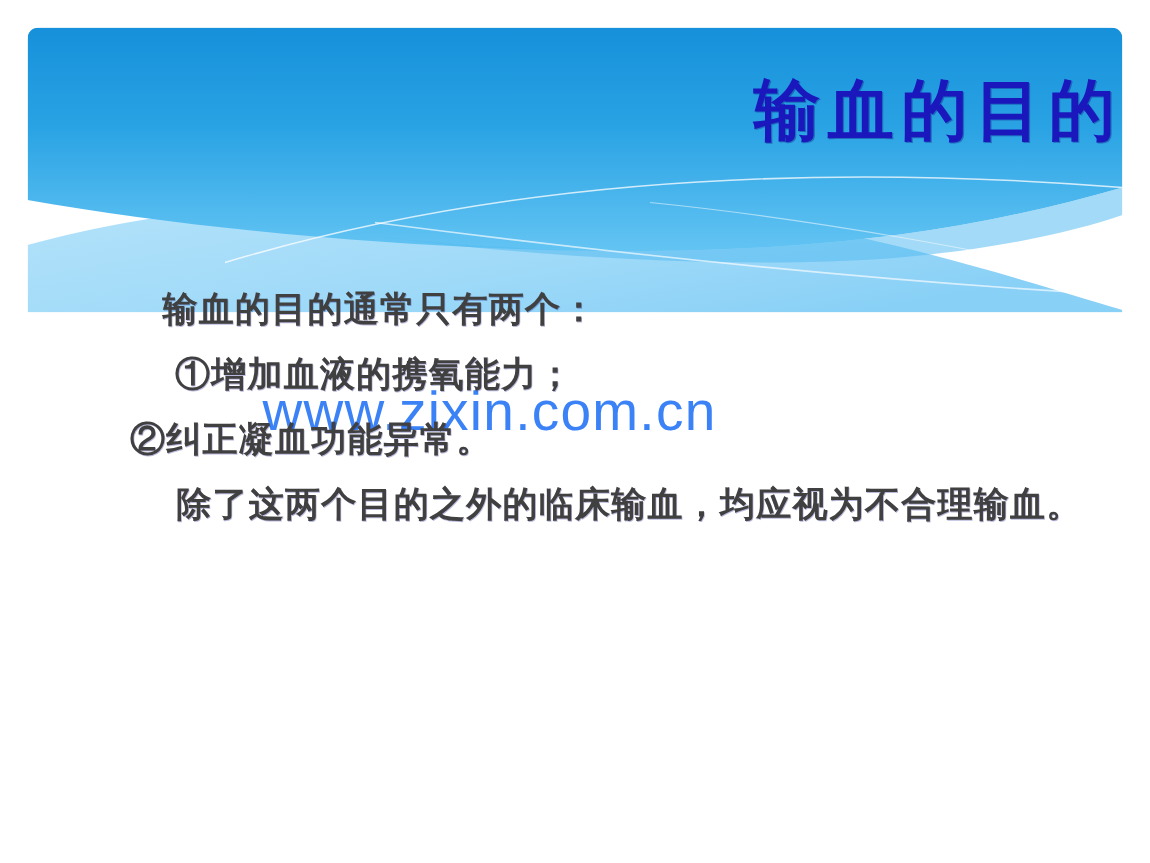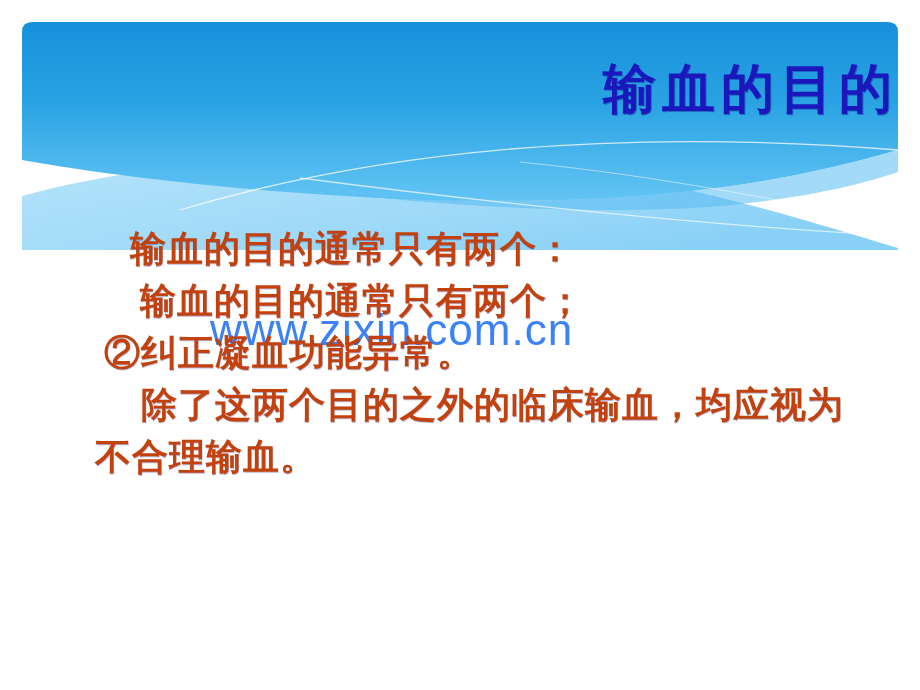--- a/index.html
+++ b/index.html
@@ -69,24 +69,24 @@
     z-index: 2;
   }
 
   
   #body-copy {
     position: absolute;
     left: 0;
     top: 222px;
     width: 920px;
     z-index: 3;
-    color: #c2410c;
+    color: #404040;
     font-family: "DejaVu Serif", serif;
     font-weight: bold;
-    font-size: 36px;
+    font-size: 28px;
     line-height: 52px;
     letter-spacing: 1px;
   }
   .copy-line {
     white-space: nowrap;
     text-shadow: 0.5px 0.5px 0 rgba(20,20,140,0.30);
   }
   .indent-1 { padding-left: 130px; }
   .indent-2 { padding-left: 140px; }
   .indent-3 { padding-left: 104px; }
@@ -149,18 +149,18 @@
       </g>
     </svg>
   </div>
 
   <div id="title">输血的目的</div>
 
   <div id="watermark">www.zixin.com.cn</div>
 
   <div id="body-copy">
     <div class="copy-line indent-1">输血的目的通常只有两个：</div>
-    <div class="copy-line indent-2">输血的目的通常只有两个；</div>
+    <div class="copy-line indent-2">①增加血液的携氧能力；</div>
     <div class="copy-line indent-3">②纠正凝血功能异常。</div>
     <div class="copy-line para-wrap">除了这两个目的之外的临床输血，均应视为不合理输血。</div>
   </div>
 
 </div>
 
 </body></html>

